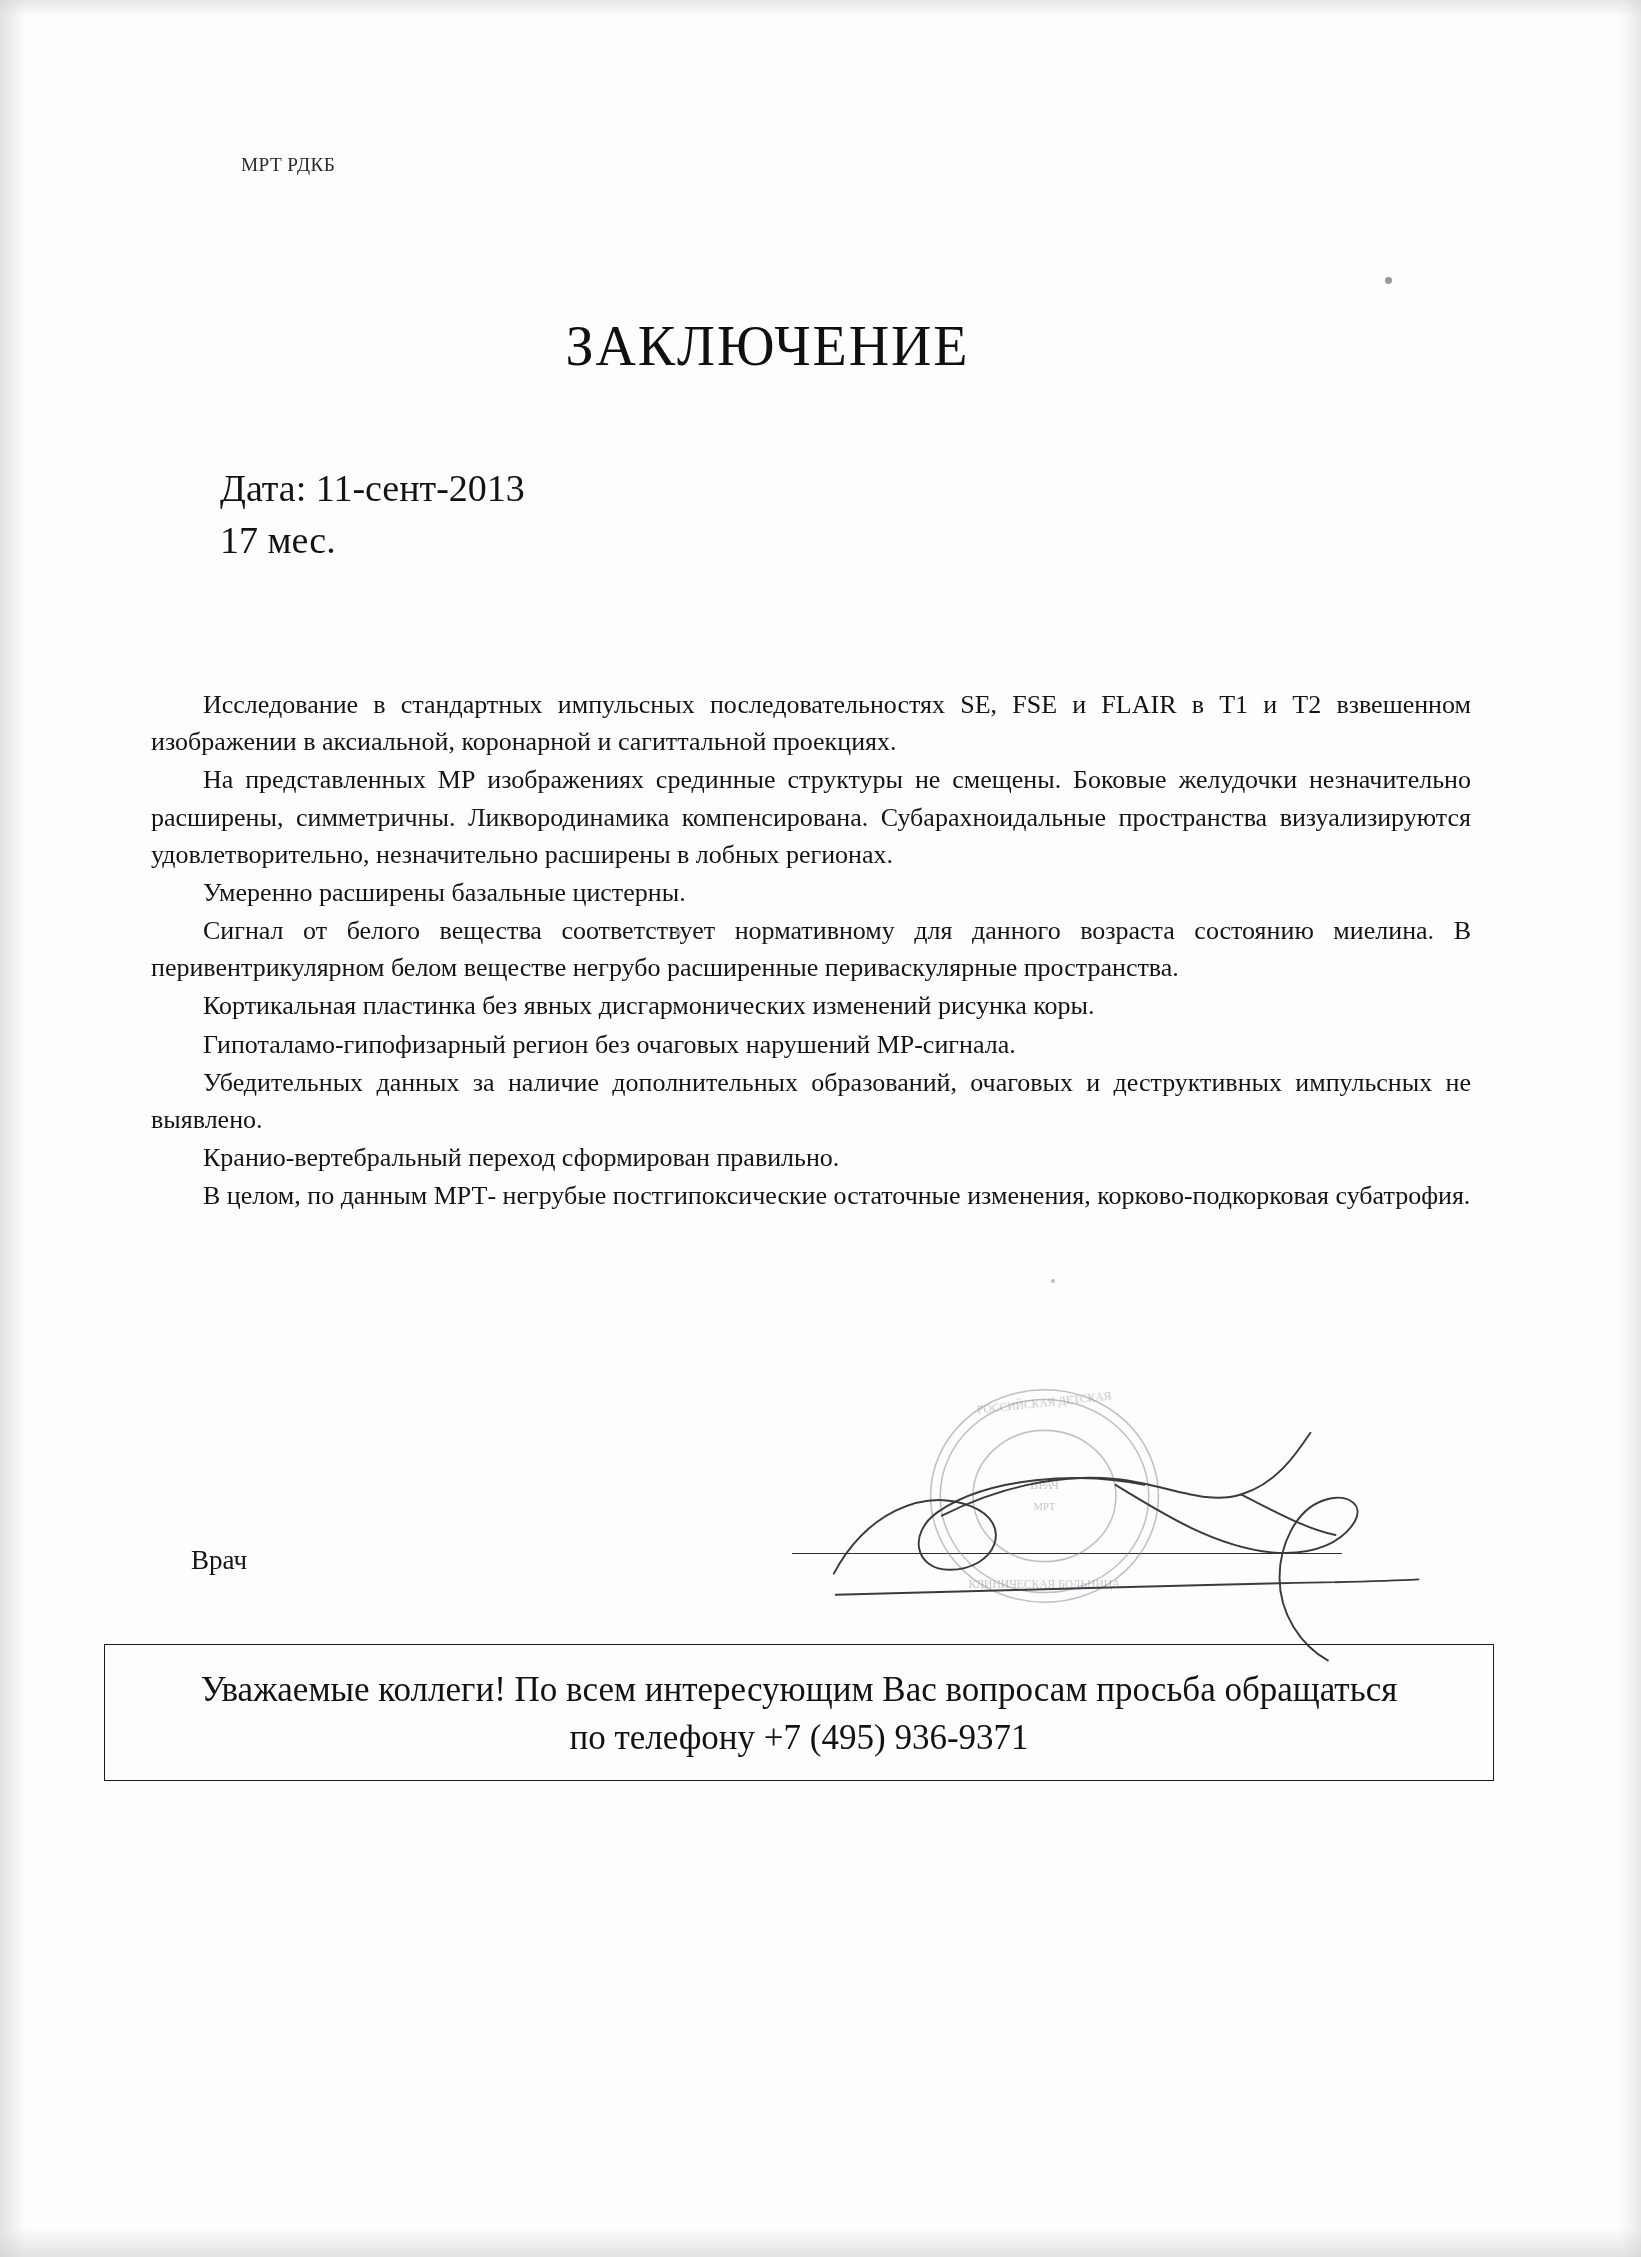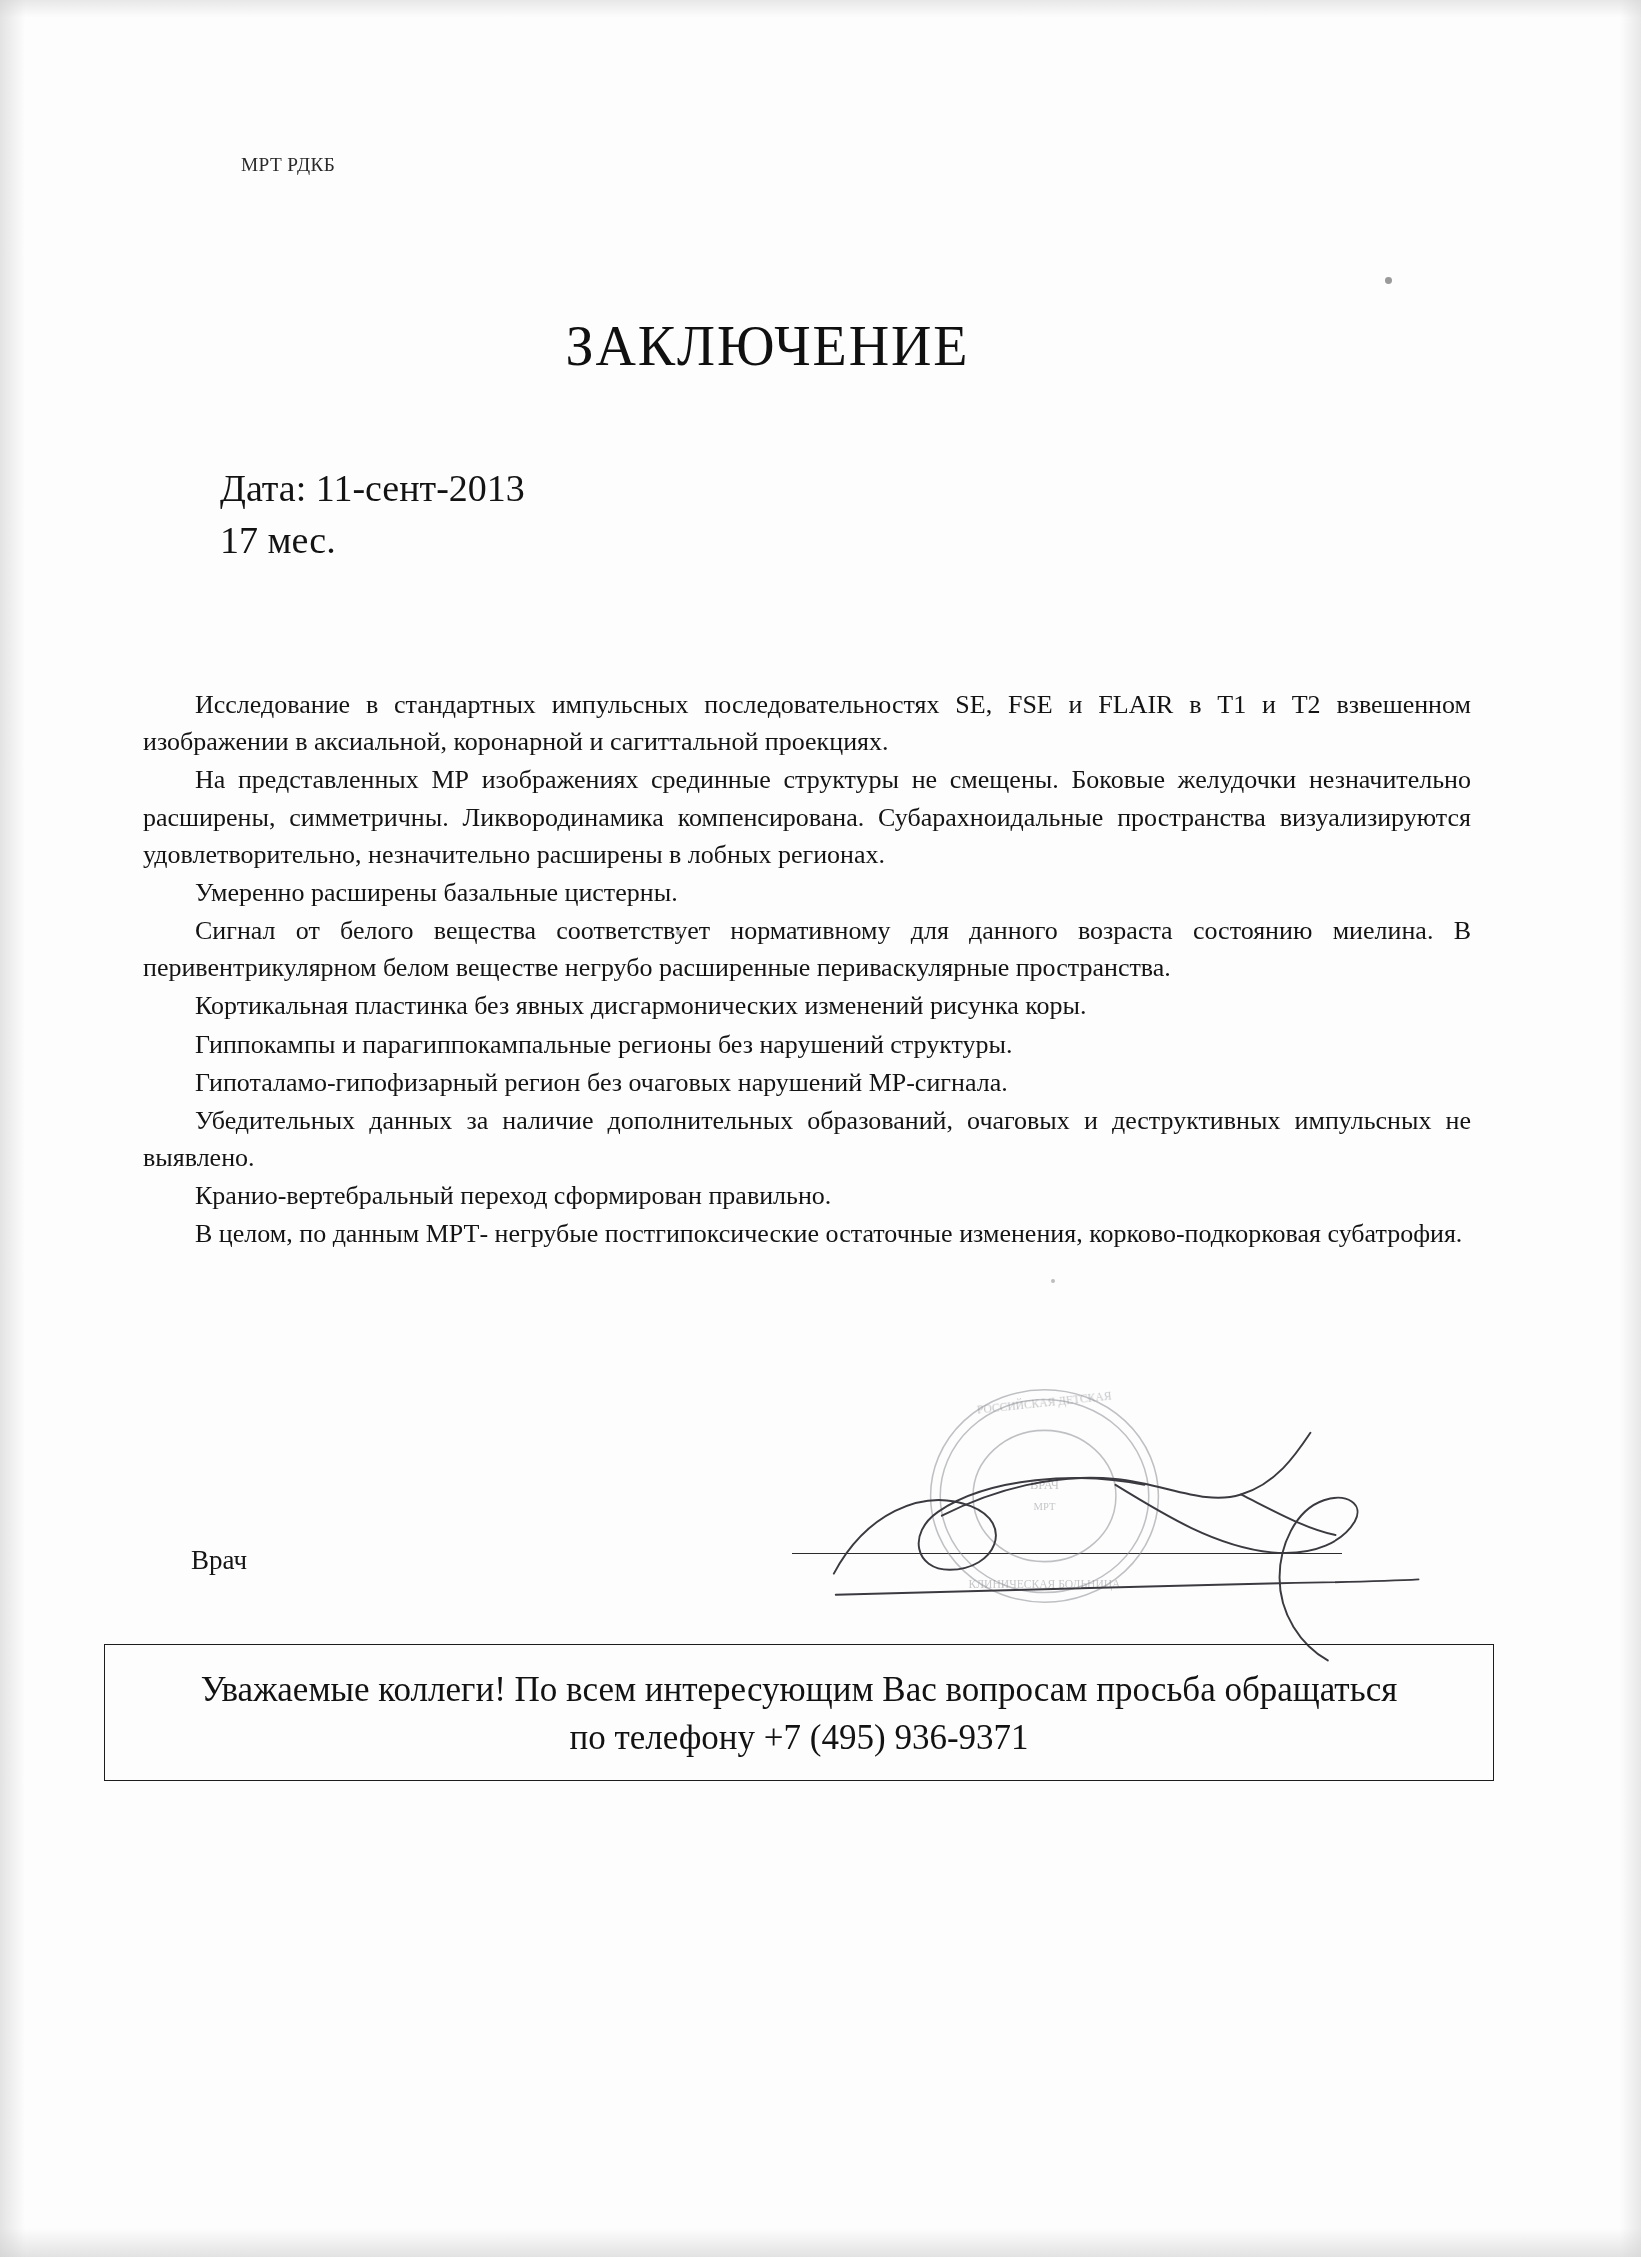--- a/index.html
+++ b/index.html
@@ -70,21 +70,21 @@
     position: absolute;
     left: 143px;
     top: 686px;
     width: 1328px;
     font-size: 26px;
     line-height: 1.43;
     text-align: justify;
     color: #141414;
   }
   .body-text p {
-    margin: 0 0 1px 0;
+    margin: 0 0 1px 8px;
     text-indent: 52px;
   }
 
   .signature-label {
     position: absolute;
     left: 191px;
     top: 1545px;
     font-size: 27px;
     color: #151515;
   }
@@ -161,21 +161,20 @@
     <div class="meta-row">Дата: 11-сент-2013</div>
     <div class="meta-row">17 мес.</div>
   </div>
 
   <div class="body-text">
     <p>Исследование в стандартных импульсных последовательностях SE, FSE и FLAIR  в Т1 и Т2 взвешенном изображении в аксиальной, коронарной и сагиттальной проекциях.</p>
     <p>На представленных МР изображениях срединные структуры не смещены. Боковые желудочки незначительно расширены, симметричны. Ликвородинамика компенсирована. Субарахноидальные пространства визуализируются удовлетворительно, незначительно расширены в лобных регионах.</p>
     <p>Умеренно расширены базальные цистерны.</p>
     <p>Сигнал от белого вещества соответствует нормативному для данного возраста состоянию миелина. В перивентрикулярном белом веществе негрубо расширенные периваскулярные пространства.</p>
     <p>Кортикальная пластинка без явных дисгармонических изменений рисунка коры.</p>
-    <p>Гиппокампы и парагиппокампальные регионы без нарушений структуры.</p>
     <p>Гипоталамо-гипофизарный регион без очаговых нарушений МР-сигнала.</p>
     <p>Убедительных данных за наличие дополнительных образований, очаговых и деструктивных импульсных не выявлено.</p>
     <p>Кранио-вертебральный переход сформирован правильно.</p>
     <p>В целом, по данным МРТ- негрубые постгипоксические остаточные изменения, корково-подкорковая субатрофия.</p>
   </div>
 
   <div class="signature-label">Врач</div>
   <div class="sign-line"></div>
 
   <div class="stamp">

